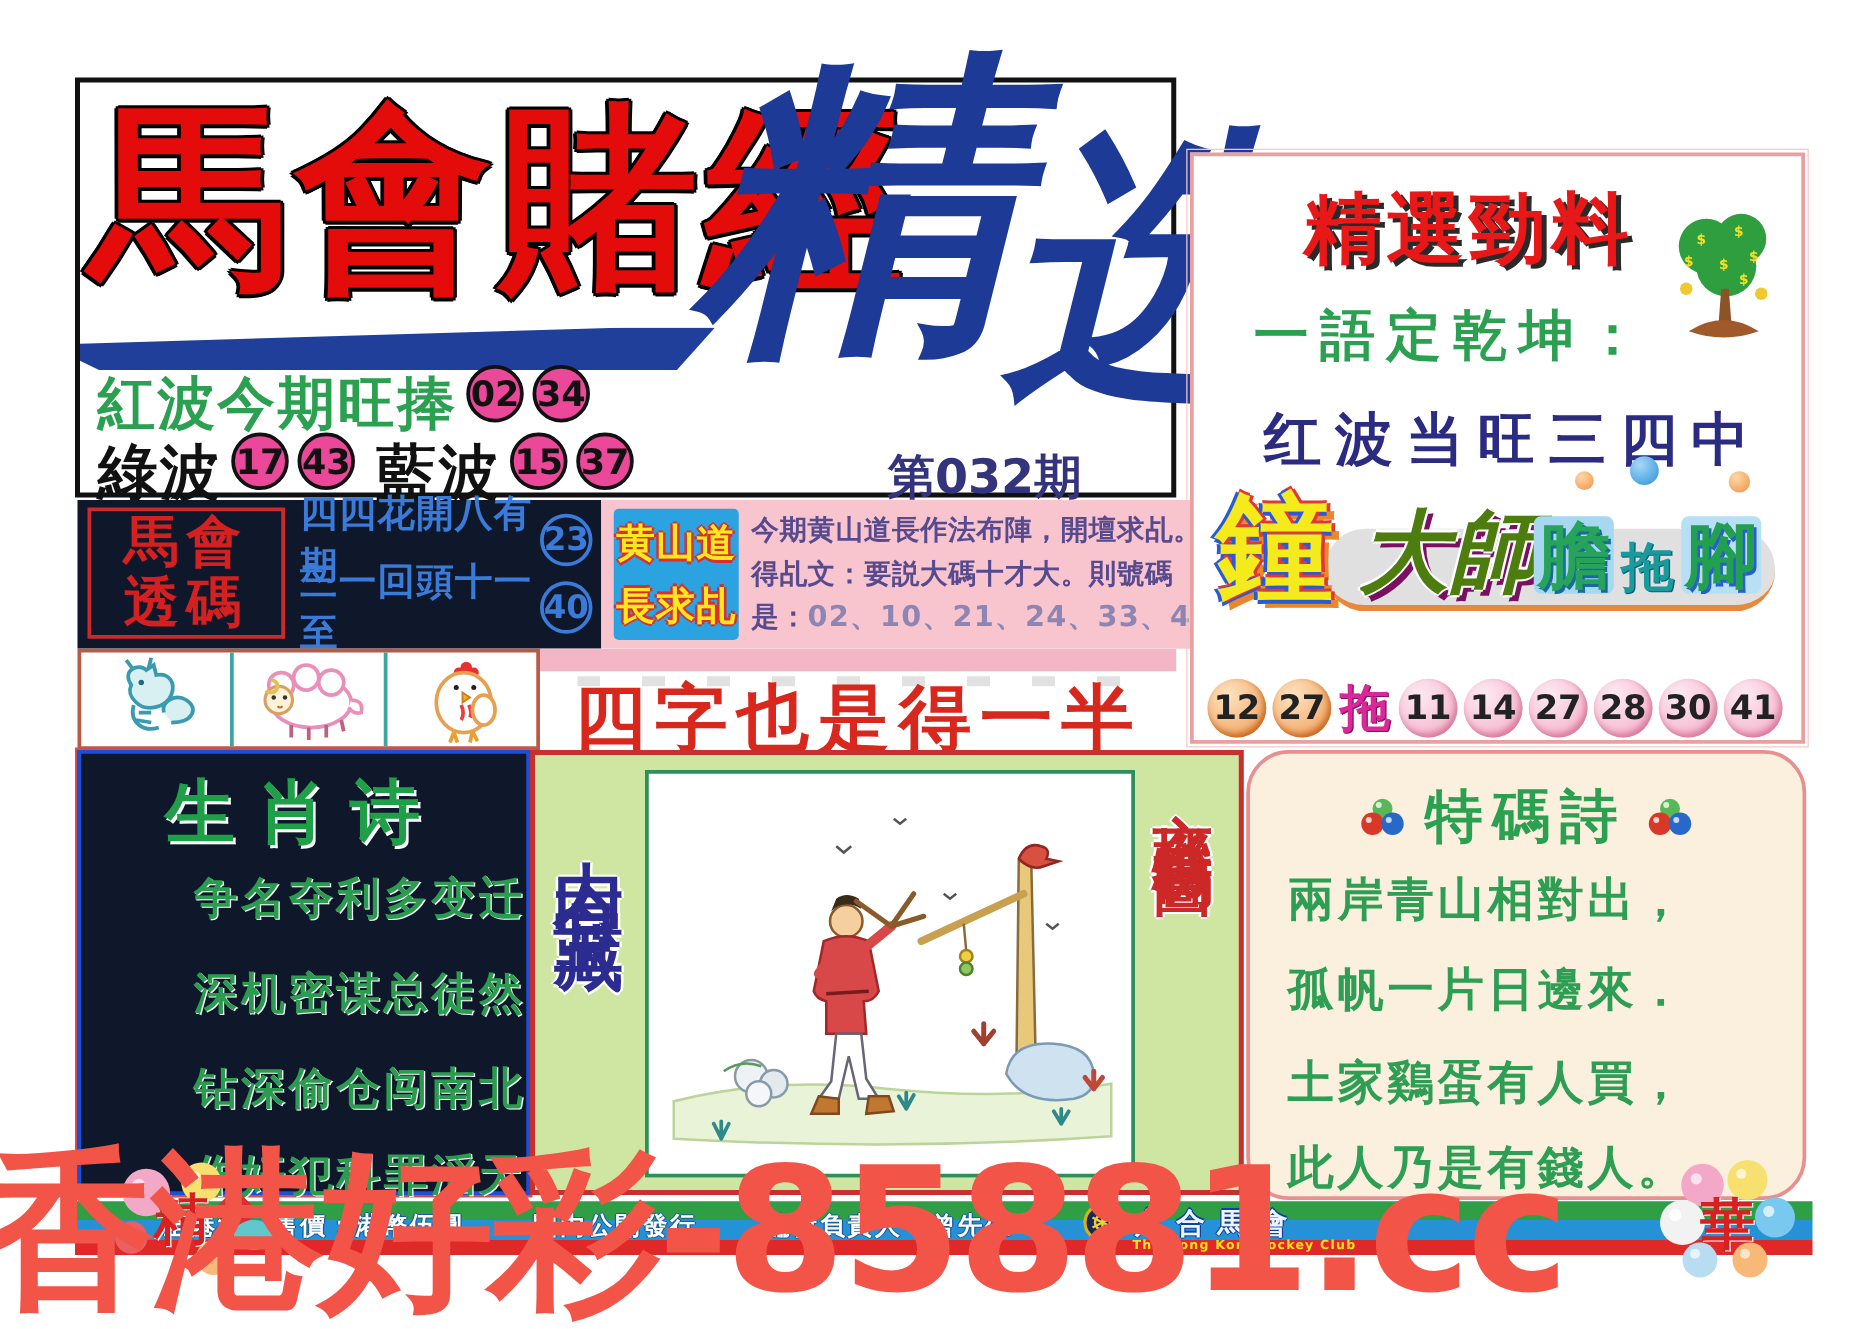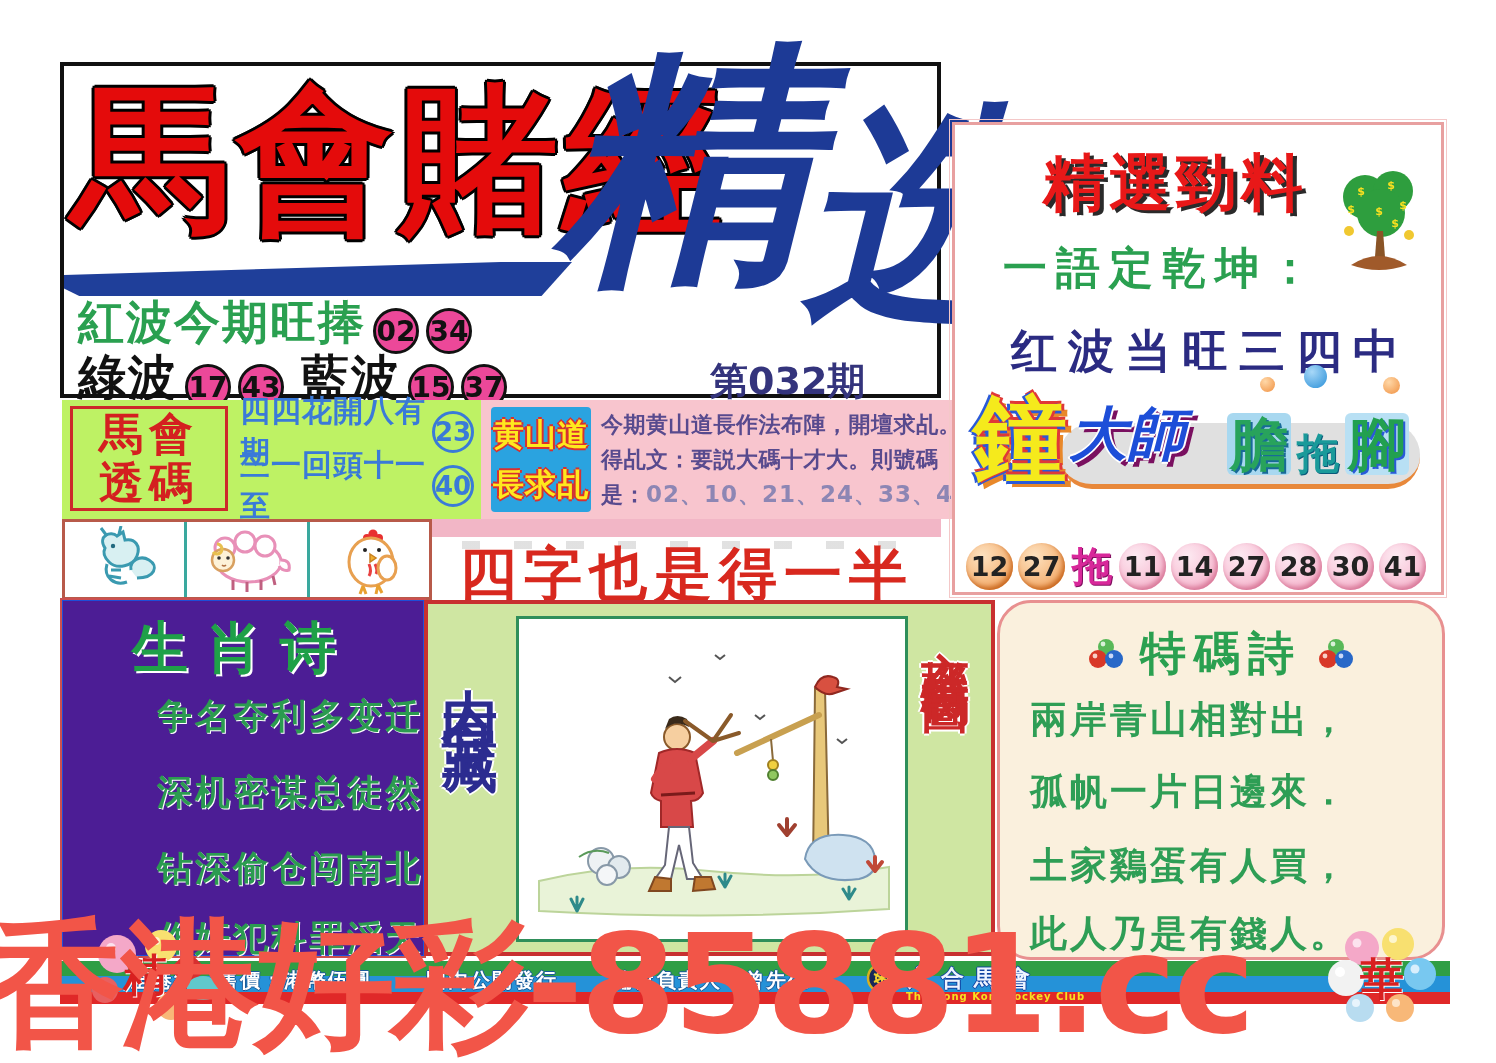--- a/index.html
+++ b/index.html
@@ -12,30 +12,30 @@
   .mast-title { left:8px; top:14px; font-size:158px; font-weight:bold; color:#e40b0b; letter-spacing:6px; line-height:1;
     font-family:"DejaVu Serif","Liberation Serif",serif;
     text-shadow:-3px 0 0 #000,3px 0 0 #000,0 -3px 0 #000,0 3px 0 #000,-2px -2px 0 #000,2px 2px 0 #000,-2px 2px 0 #000,2px -2px 0 #000; }
   .blue-bar { left:0; top:196px; width:508px; height:34px; background:#1f3f9a;
     clip-path:polygon(0 38%,86% 0,100% 0,94% 100%,3% 100%,0 78%); }
   .mast-sub { left:492px; top:-30px; display:flex; color:#1d3a96; font-weight:bold; font-style:italic;
     font-family:"DejaVu Serif","Liberation Serif",serif; line-height:1; }
   .sub-c1 { font-size:255px; }
   .sub-c2 { font-size:230px; margin-top:62px; margin-left:-8px; }
   .mast-issue { left:646px; top:290px; font-size:38px; font-weight:bold; color:#34347c; }
-  .wave-line { left:14px; display:flex; align-items:flex-end; gap:7px; }
+  .wave-line { left:14px; display:flex; align-items:flex-start; gap:7px; }
   .wave-line1 { top:226px; }
   .wave-line2 { top:280px; }
   .wave-label-green { font-size:46px; font-weight:bold; color:#2aa050; letter-spacing:2px; }
   .wave-label-black { font-size:48px; font-weight:bold; color:#111; letter-spacing:2px; }
   .num-circle { width:46px; height:46px; border:3px solid #111; border-radius:50%; background:#ec4899;
     display:flex; align-items:center; justify-content:center; font-size:28px; font-weight:bold; color:#111; flex:0 0 auto; }
 
   
-  .touma { left:62px; top:400px; width:419px; height:119px; background:#bef264; }
+  .touma { left:62px; top:400px; width:419px; height:119px; background:#0f172a; }
   .touma-box { left:8px; top:6px; width:158px; height:105px; border:3px solid #cc2a2a; color:#d42020;
     font-size:44px; font-weight:bold; line-height:1.12; text-align:center; letter-spacing:6px;
     font-family:"DejaVu Serif","Liberation Serif",serif; }
   .touma-rows { left:178px; top:5px; width:234px; }
   .touma-row { display:flex; align-items:center; justify-content:space-between; height:54px; }
   .touma-text { font-size:30px; font-weight:bold; color:#3a7ad8; letter-spacing:1px; }
   .blue-circle { width:42px; height:42px; border:3px solid #3a7ad8; border-radius:50%; color:#3a7ad8;
     display:flex; align-items:center; justify-content:center; font-size:26px; font-weight:bold; background:transparent; flex:0 0 auto; }
 
   
@@ -55,21 +55,21 @@
 
   
   .slogan-strip { left:432px; top:519px; width:509px; height:81px; background:#fff; }
   .slogan-band { left:0; top:0; width:100%; height:18px; background:#f2b6c6; }
   .slogan-remnant { left:30px; top:22px; width:440px; height:8px;
     background:repeating-linear-gradient(90deg,#c9c9c9 0 18px,transparent 18px 52px); opacity:.55; }
   .slogan-text { left:0; top:26px; width:100%; text-align:center; font-size:58px; font-weight:bold; color:#d8281e;
     letter-spacing:7px; line-height:1; font-family:"DejaVu Serif","Liberation Serif",serif; }
 
   
-  .zodiac { left:62px; top:600px; width:362px; height:356px; background:#4c1d95; border:1px solid #1d4ed8;
+  .zodiac { left:62px; top:600px; width:362px; height:356px; background:#0f172a; border:3px solid #1d4ed8;
     box-shadow:0 0 0 2px #cc5050; }
   .zodiac-title { left:0; top:10px; width:100%; text-align:center; font-size:56px; font-weight:bold; color:#1fa048;
     letter-spacing:18px; text-shadow:2px 2px 0 #fff; }
   .zodiac-line { left:0; width:100%; text-align:right; font-size:35px; font-weight:bold; color:#2b9b50;
     letter-spacing:3px; text-shadow:1px 1px 0 #fff; white-space:nowrap; }
 
   
   .mystery { left:424px; top:600px; width:571px; height:356px; background:#cfe6a2; border:4px solid #c83030; }
   .mystery-caption-left { left:14px; top:40px; writing-mode:vertical-rl; text-orientation:upright;
     font-size:56px; font-weight:bold; color:#2c2c90; letter-spacing:16px; line-height:1;
@@ -84,21 +84,21 @@
     outline:1px solid #f4c8c8; outline-offset:2px; }
   .featured-title { left:88px; top:16px; font-size:62px; font-weight:bold; color:#e81818; letter-spacing:4px;
     text-shadow:4px 3px 0 #2a2a2a; }
   .featured-sub { left:48px; top:114px; font-size:44px; font-weight:bold; color:#2aa050; letter-spacing:9px; }
   .featured-main { left:56px; top:196px; font-size:46px; font-weight:bold; color:#2b2b82; letter-spacing:11px;
     font-family:Liberation Serif, serif; }
   .logo-pill { left:105px; top:298px; width:360px; height:66px; background:#e0e0e0; border-radius:32px;
     border-bottom:5px solid #e8883a; }
   .logo-zhong { left:18px; top:266px; font-size:94px; font-weight:bold; color:#f5ea1c; line-height:1;
     text-shadow:-3px 0 0 #2a5ad8,3px 0 0 #e03838,0 -3px 0 #e03838,0 3px 0 #2a5ad8,6px 6px 0 #e8882a; }
-  .logo-dashi { left:114px; top:280px; font-size:58px; font-weight:bold; font-style:italic; color:#1d4ed8; line-height:1;
+  .logo-dashi { left:132px; top:280px; font-size:72px; font-weight:bold; font-style:italic; color:#4d7c0f; line-height:1;
     text-shadow:-2px 0 0 #fff,2px 0 0 #fff,0 -2px 0 #fff,0 2px 0 #fff,5px 5px 0 #7a1060; }
   .logo-dan { left:272px; top:288px; font-size:58px; font-weight:bold; color:#28a35c; line-height:1;
     background:#a8d8f0; border-radius:6px; padding:2px 3px; text-shadow:2px 2px 0 #186a98; }
   .logo-tuo { left:342px; top:308px; font-size:42px; font-weight:bold; color:#1a9a9a; line-height:1;
     text-shadow:1px 1px 0 #0a5a7a; }
   .logo-jiao { left:390px; top:288px; font-size:58px; font-weight:bold; color:#22a050; line-height:1;
     background:#b8e0f4; border-radius:6px; padding:2px 3px; text-shadow:2px 2px 0 #2a5ad8; }
   .logo-dot { border-radius:50%; }
   .dot-o1 { left:305px; top:252px; width:15px; height:15px; background:radial-gradient(circle at 35% 30%,#ffd8a8,#f09040); }
   .dot-b  { left:349px; top:240px; width:23px; height:23px; background:radial-gradient(circle at 35% 30%,#a8d8f8,#2a90d8); }

